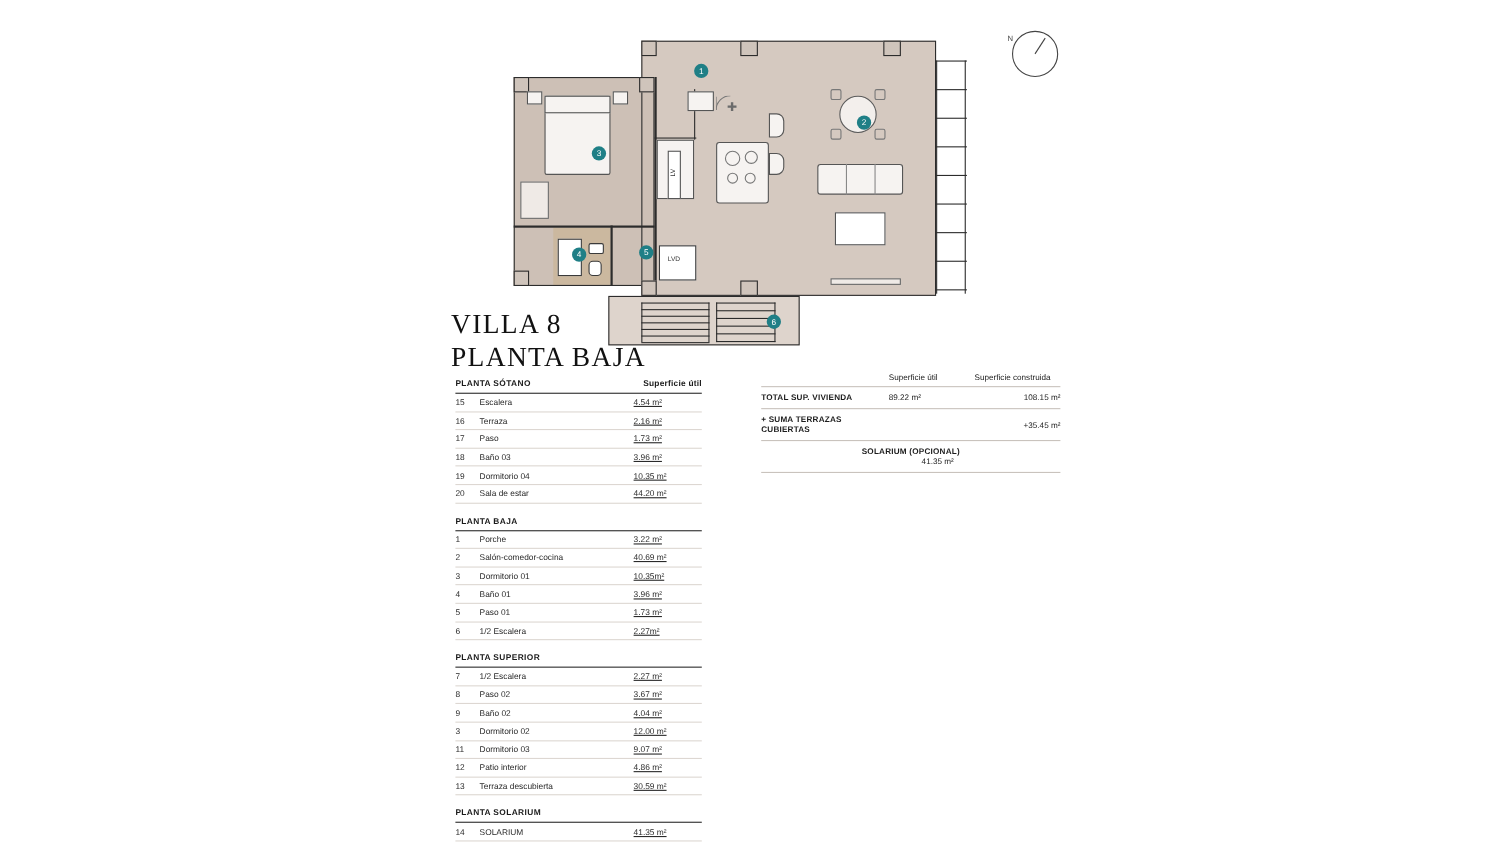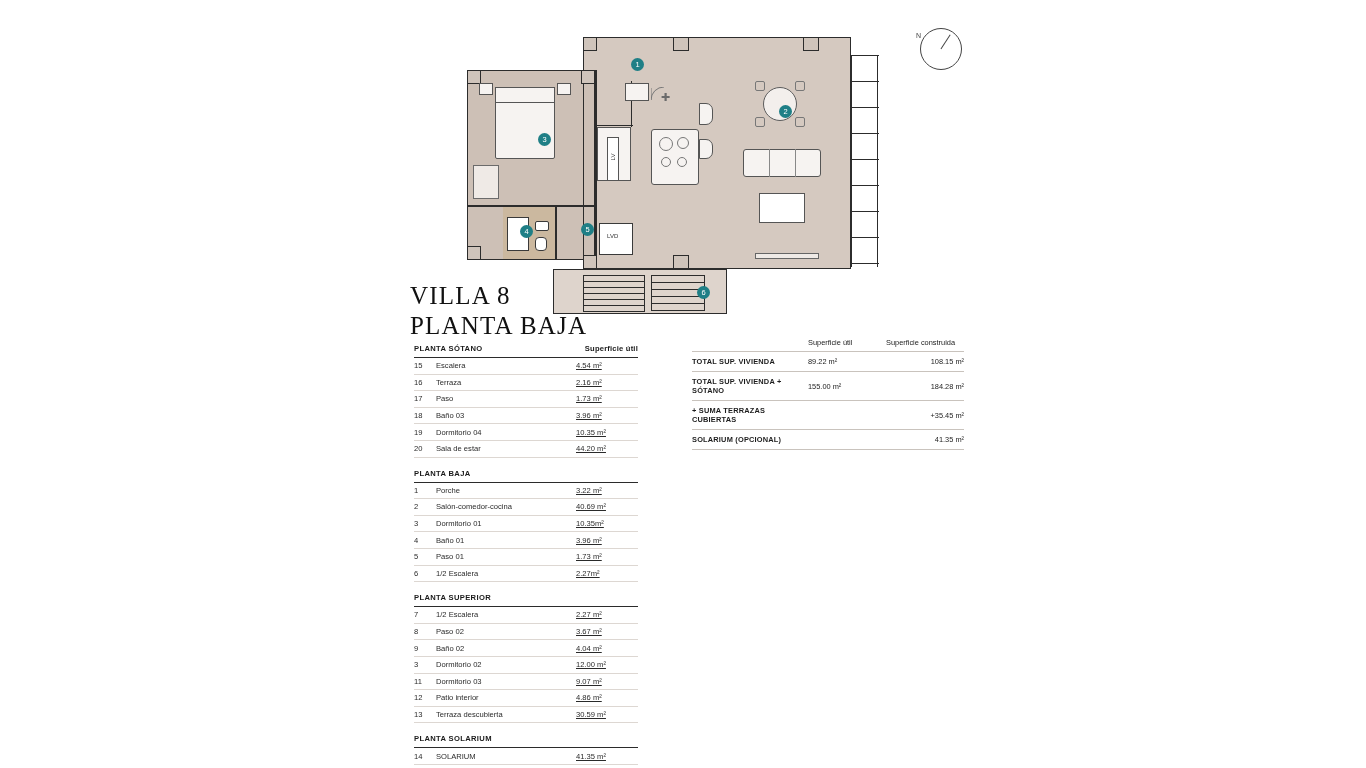--- a/index.html
+++ b/index.html
@@ -73,21 +73,21 @@
   .rhead { display: flex; justify-content: flex-end; font-size: 7.4px; padding-bottom: 4px; }
   .rhead .h1 { width: 78px; text-align: left; }
   .rhead .h2 { width: 78px; text-align: left; }
   .rrow {
     display: flex; align-items: center; font-size: 7.4px; color: #1c1c1c;
     padding: 5px 0; border-top: 1px solid #c9c3bd;
   }
   .rrow .lbl { flex: 1; font-weight: bold; letter-spacing: .2px; }
   .rrow .c1 { width: 78px; text-align: left; }
   .rrow .c2 { width: 78px; text-align: right; }
-  .rrow.last { border-bottom: 1px solid #c9c3bd; }
+  .rrow.last { border-bottom: 1px solid #c9c3bd; flex-direction: column; }
 </style>
 </head>
 <body>
 
 <div class="page">
 
   <div class="plan">
 
     <div class="room-fill" style="left:128px; top:12px; width:268px; height:232px;"></div>
 
@@ -345,25 +345,20 @@
       <span class="h1">Superficie útil</span>
       <span class="h2">Superficie construida</span>
     </div>
 
     <div class="rrow">
       <span class="lbl">TOTAL SUP. VIVIENDA</span>
       <span class="c1">89.22 m²</span>
       <span class="c2">108.15 m²</span>
     </div>
     <div class="rrow">
-      <span class="lbl">TOTAL SUP. VIVIENDA + SÓTANO</span>
-      <span class="c1">155.00 m²</span>
-      <span class="c2">184.28 m²</span>
-    </div>
-    <div class="rrow">
       <span class="lbl">+ SUMA TERRAZAS CUBIERTAS</span>
       <span class="c1"></span>
       <span class="c2">+35.45 m²</span>
     </div>
     <div class="rrow last">
       <span class="lbl">SOLARIUM (OPCIONAL)</span>
       <span class="c1"></span>
       <span class="c2">41.35 m²</span>
     </div>
   </div>

